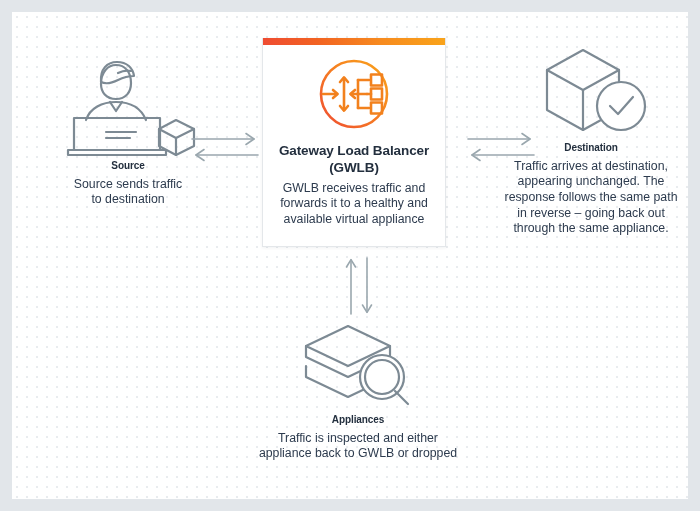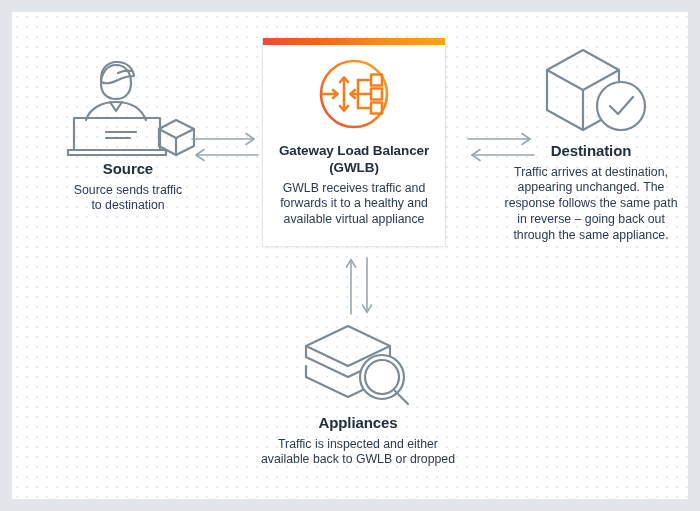--- a/index.html
+++ b/index.html
@@ -33,21 +33,21 @@
     background-position: 4px 4px;
     overflow: hidden;
   }
 
   .node {
     position: absolute;
     text-align: center;
     box-sizing: border-box;
   }
   .node-title {
-    font-size: 15px;
+    font-size: 10px;
     font-weight: bold;
     color: #232f3e;
     letter-spacing: -0.1px;
     line-height: 1.25;
     margin: 0 0 3px 0;
   }
   .node-desc {
     font-size: 12.3px;
     font-weight: normal;
     color: #2d3b4e;
@@ -258,18 +258,18 @@
           <path d="M8 44 L8 55 L50 75 L92 55 L92 44"></path>
 
           <circle cx="84" cy="55" r="22" fill="#ffffff"></circle>
           <circle cx="84" cy="55" r="17"></circle>
           <path d="M97 69 L110 82"></path>
         </svg>
       </div>
       <p class="node-title">Appliances</p>
       <p class="node-desc">
         <span>Traffic is inspected and either</span><br>
-        <span>available back to GWLB or dropped</span><br>
+        <span>appliance back to GWLB or dropped</span><br>
       </p>
     </div>
 
   </div>
 </div>
 
 </body></html>

